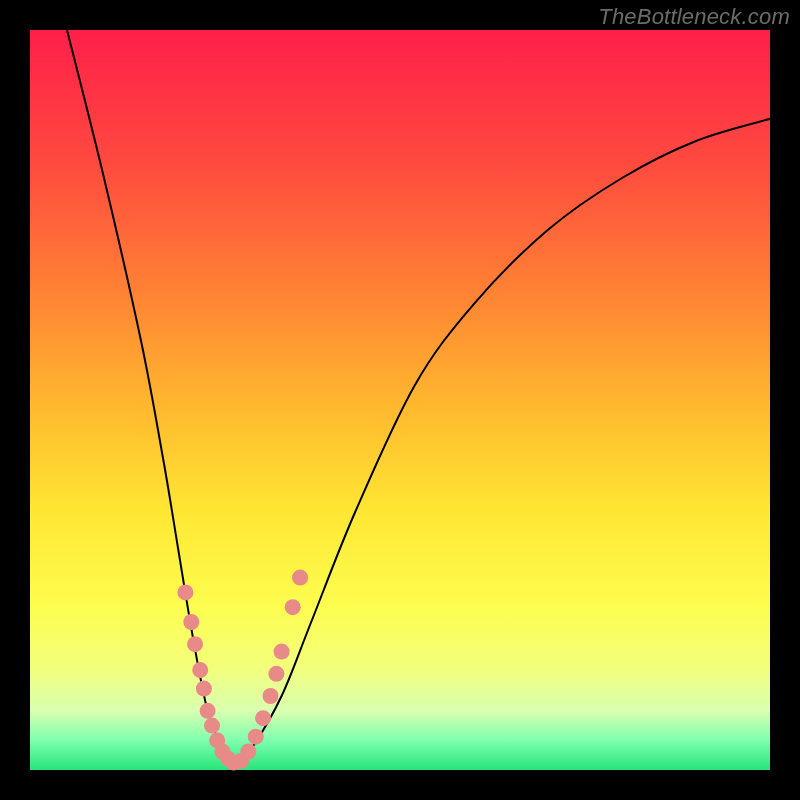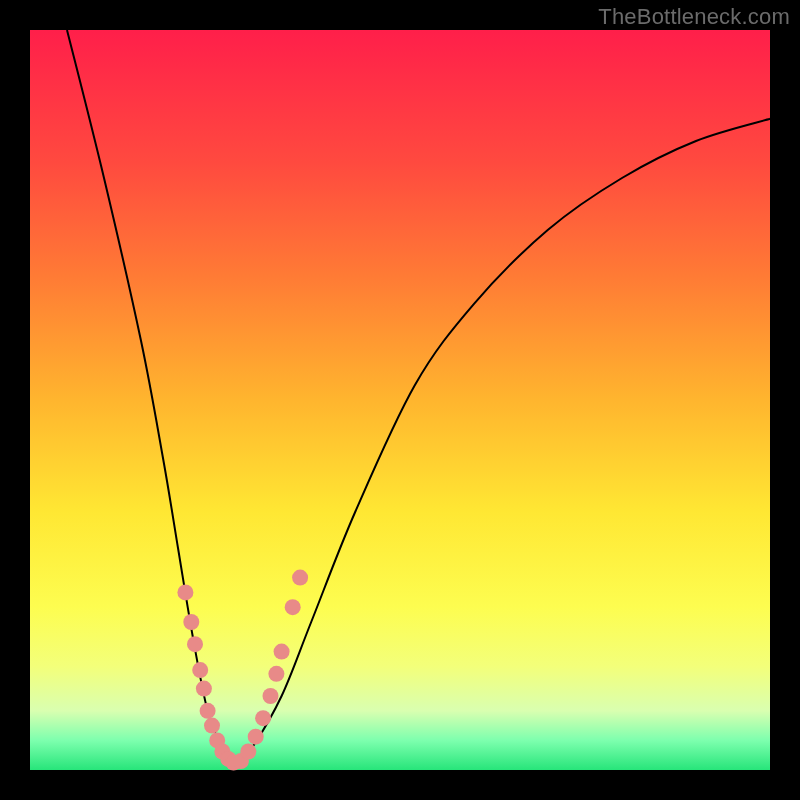--- a/index.html
+++ b/index.html
@@ -11,20 +11,21 @@
     background: #000;
     font-family: Arial, sans-serif;
   }
   .frame {
     position: absolute;
     top: 0;
     left: 0;
     width: 800px;
     height: 800px;
     background: #000;
+    font-style: italic;
   }
   .plot-area {
     position: absolute;
     top: 30px;
     left: 30px;
     width: 740px;
     height: 740px;
     background: linear-gradient(to bottom,
       #ff1f4a 0%,
       #ff4a3f 18%,

